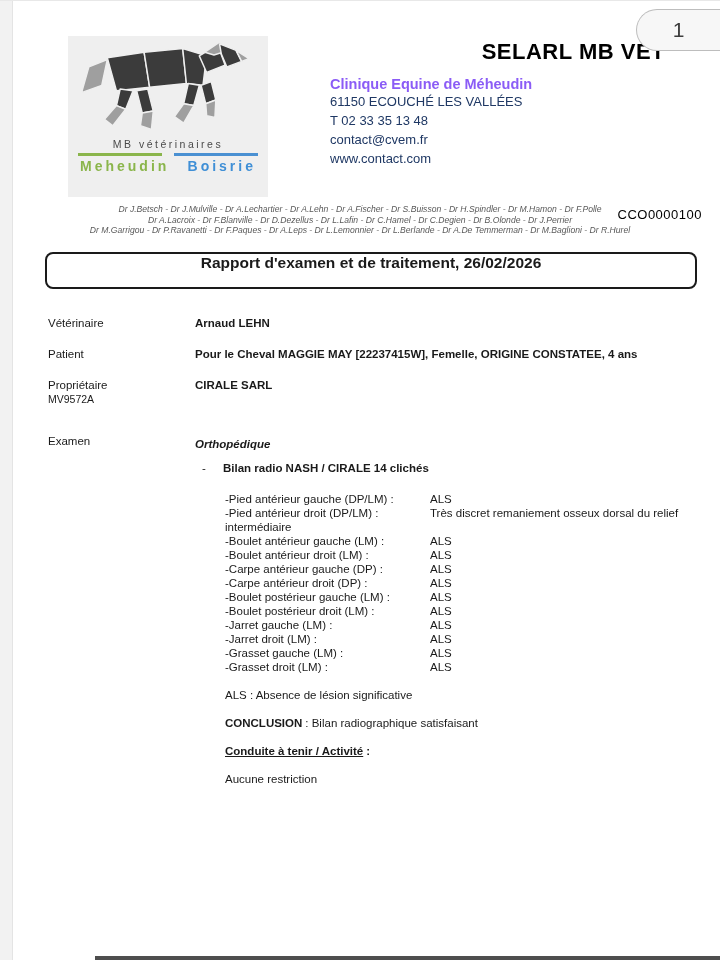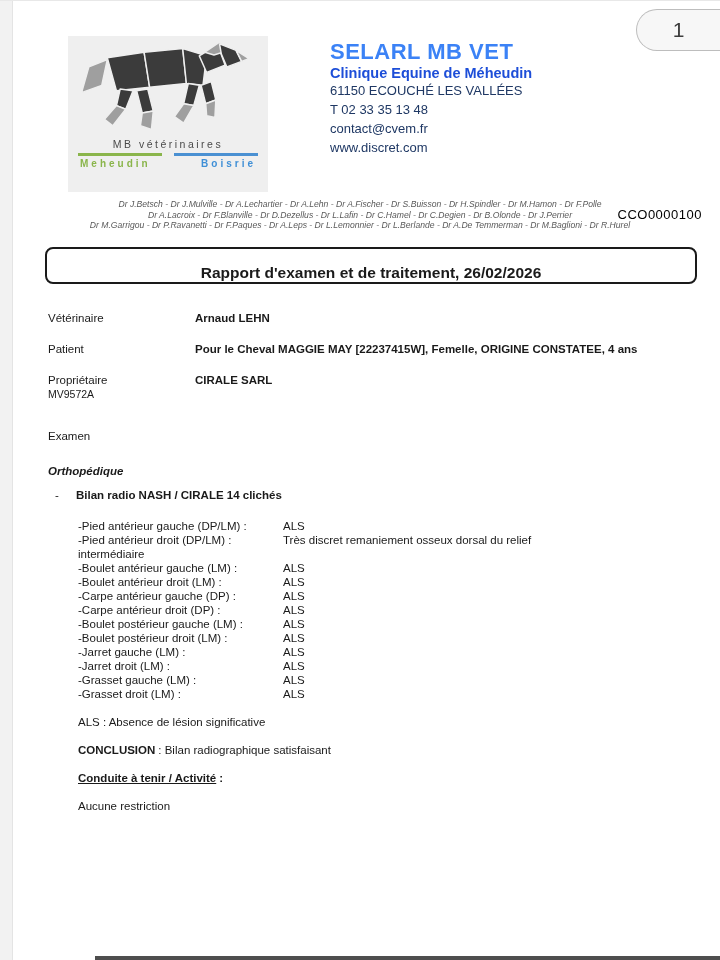--- a/index.html
+++ b/index.html
@@ -28,59 +28,59 @@
   .logo-horse { display:block; margin:0 auto; }
   .logo-caption {
     font-size:10.5px; letter-spacing:2.5px; color:#4a4a4a; text-align:center;
     margin-top:1px; white-space:nowrap;
   }
   .logo-bars { display:flex; gap:12px; margin:3px 2px 2px; }
   .logo-bars .bar { flex:1; height:3px; }
   .bar-green { background:#8ab54b; }
   .bar-blue  { background:#4a90d2; }
   .logo-names { display:flex; justify-content:space-between; padding:0 4px; }
-  .logo-names span { font-weight:bold; font-size:10px; letter-spacing:3px; white-space:nowrap; }
+  .logo-names span { font-weight:bold; font-size:14px; letter-spacing:3px; white-space:nowrap; }
   .name-green { color:#8ab54b; }
   .name-blue  { color:#3f8fd6; }
 
   .contact-block { margin-left:62px; width:335px; padding-top:3px; }
   .company {
-    color:#3b82f6; font-size:22px; font-weight:bold; letter-spacing:0.5px;
-    text-align:left; white-space:nowrap;
-  }
-  .clinic { color:#1d4ed8; font-size:14.5px; font-weight:bold; white-space:nowrap; }
+    color:#000000; font-size:22px; font-weight:bold; letter-spacing:0.5px;
+    text-align:right; white-space:nowrap;
+  }
+  .clinic { color:#8b5cf6; font-size:14.5px; font-weight:bold; margin-top:11px; white-space:nowrap; }
   .address-block { color:#1f3864; font-size:13px; line-height:19px; }
   .address-block .linklike { color:#1f3864; text-decoration:none; }
 
   
   .doctors { margin-top:7px; text-align:center; color:#595959; font-size:8.6px; line-height:10.5px; }
   .doctors div { white-space:nowrap;font-style:italic; }
   .doc-ref {
     position:absolute; top:206px; right:18px; font-size:13px; color:#000;
     letter-spacing:0.5px; background:transparent;
   }
 
   
   .title-box {
     margin:16px 23px 0 45px; height:37px; border:2px solid #1a1a1a; border-radius:8px;
-    display:flex; align-items:flex-end; justify-content:center;
+    display:flex; align-items:flex-start; justify-content:center;
     font-size:15.5px; font-weight:bold; background:#fff; position:relative;
   }
 
   
   .fields { margin:27px 0 0 48px; font-size:11.5px; }
   .field-row { display:flex; margin-bottom:17px; line-height:14px; }
   .field-label { width:147px; flex:none; }
   .field-label .sub { display:block; font-size:10.5px; }
   .field-value { font-weight:bold; }
-  .row-examen { margin-top:28px; margin-bottom:0;flex-direction:column; }
+  .row-examen { margin-top:28px; margin-bottom:0; }
 
   
   .exam-content { width:505px; }
-  .exam-section-title { font-weight:bold; font-style:italic; font-size:11.5px; margin-top:21px; }
+  .exam-section-title { font-weight:bold; font-style:italic; font-size:11.5px; margin-top:3px; }
   .exam-bullet { display:flex; margin-top:10px; }
   .exam-bullet .dash { width:28px; flex:none; padding-left:7px; }
   .exam-bullet .bullet-text { font-weight:bold; }
   .radio-list { margin:17px 0 0 30px; width:475px; line-height:14px; }
   .radio-row { }
   .radio-site { display:inline-block; width:205px; vertical-align:top; }
   .notes { margin-left:30px; }
   .note { margin-top:14px; line-height:14px; }
   .bold { font-weight:bold; }
   .underlined { text-decoration:underline; font-weight:bold; }
@@ -129,21 +129,21 @@
       </div>
     </div>
 
     <div class="contact-block">
       <div class="company">SELARL MB VET</div>
       <div class="clinic">Clinique Equine de Méheudin</div>
       <div class="address-block">
         <div>61150 ECOUCHÉ LES VALLÉES</div>
         <div>T 02 33 35 13 48</div>
         <div class="linklike">contact@cvem.fr</div>
-        <div class="linklike">www.discret.com</div>
+        <div class="linklike">www.contact.com</div>
       </div>
     </div>
   </div>
 
   <div class="doctors">
       <div>Dr J.Betsch - Dr J.Mulville - Dr A.Lechartier - Dr A.Lehn - Dr A.Fischer - Dr S.Buisson - Dr H.Spindler - Dr M.Hamon - Dr F.Polle</div>
       <div>Dr A.Lacroix - Dr F.Blanville - Dr D.Dezellus - Dr L.Lafin - Dr C.Hamel - Dr C.Degien - Dr B.Olonde - Dr J.Perrier</div>
       <div>Dr M.Garrigou - Dr P.Ravanetti - Dr F.Paques - Dr A.Leps - Dr L.Lemonnier - Dr L.Berlande - Dr A.De Temmerman - Dr M.Baglioni - Dr R.Hurel</div>
     </div>
 

